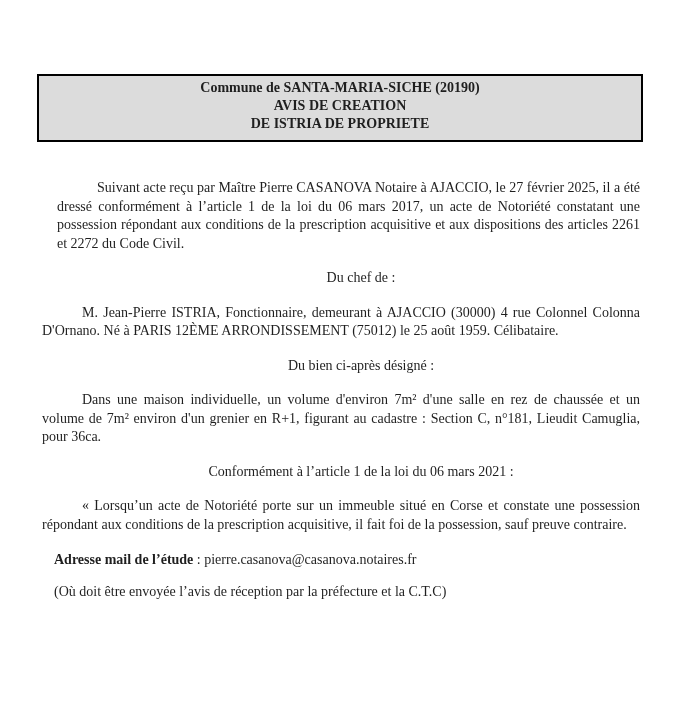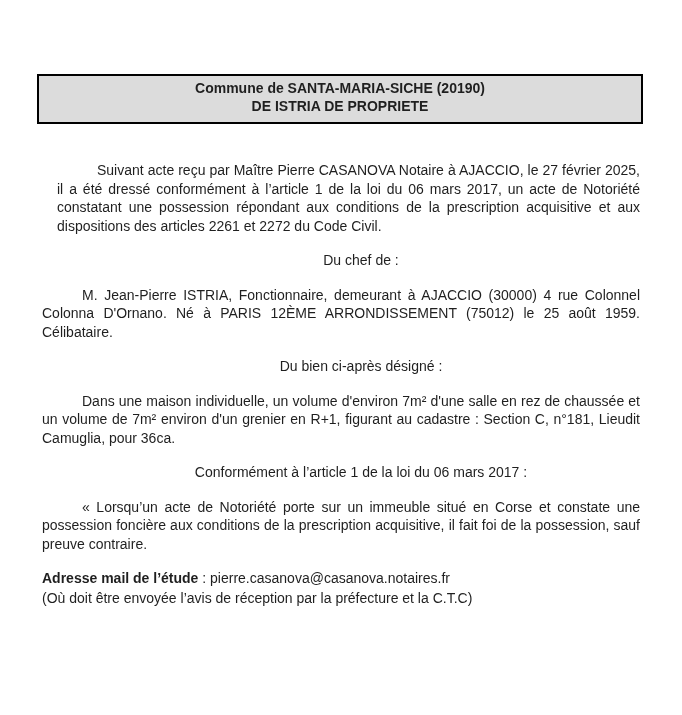--- a/index.html
+++ b/index.html
@@ -6,21 +6,21 @@
     margin: 0;
     padding: 0;
     background: #ffffff;
   }
   .page {
     position: relative;
     width: 682px;
     height: 715px;
     background: #ffffff;
     overflow: hidden;
-    font-family: Liberation Sans, sans-serif;
+    font-family: Liberation Serif, serif;
     font-size: 14px;
     line-height: 18.5px;
     color: #1f1f1f;
     box-sizing: border-box;
   }
   .content {
     padding: 74px 42px 0 42px;
   }
   .header-box {
     margin-left: -5px;
@@ -46,52 +46,53 @@
   }
   .body-text p.single-line {
     text-align: center;
   }
   .body-text p.no-gap {
     margin-bottom: 16px;
   }
   .footer-line {
     text-indent: 0 !important;
     text-align: left !important;
-    margin: 0 !important;
+    margin: 12px !important;
     line-height: 19.5px;
   }
   .footer-line strong {
     font-weight: bold;
   }
 </style>
 </head>
 <body>
 
 <div class="page">
   <div class="content">
 
     <div class="header-box">
       <div>Commune de SANTA-MARIA-SICHE (20190)</div>
+      <div>AVIS DE CREATION</div>
       <div>DE ISTRIA DE PROPRIETE</div>
     </div>
 
     <div class="body-text">
       <p class="first-para">Suivant acte reçu par Maître Pierre CASANOVA Notaire à AJACCIO, le 27 février 2025, il a été dressé conformément à l’article 1 de la loi du 06 mars 2017, un acte de Notoriété constatant une possession répondant aux conditions de la prescription acquisitive et aux dispositions des articles 2261 et 2272 du Code Civil.</p>
 
       <p class="single-line">Du chef de :</p>
 
       <p>M. Jean-Pierre ISTRIA, Fonctionnaire, demeurant à AJACCIO (30000) 4 rue Colonnel Colonna D'Ornano. Né à PARIS 12ÈME ARRONDISSEMENT (75012) le 25 août 1959. Célibataire.</p>
 
       <p class="single-line no-gap">Du bien ci-après désigné :</p>
 
       <p>Dans une maison individuelle, un volume d'environ 7m² d'une salle en rez de chaussée et un volume de 7m² environ d'un grenier en R+1, figurant au cadastre : Section C, n°181, Lieudit Camuglia, pour 36ca.</p>
 
-      <p class="single-line">Conformément à l’article 1 de la loi du 06 mars 2017 :</p>
+      <p class="single-line">Conformément à l’article 1 de la loi du 06 mars 2021 :</p>
 
-      <p>« Lorsqu’un acte de Notoriété porte sur un immeuble situé en Corse et constate une possession foncière aux conditions de la prescription acquisitive, il fait foi de la possession, sauf preuve contraire.</p>
+      <p>« Lorsqu’un acte de Notoriété porte sur un immeuble situé en Corse et constate une possession répondant aux conditions de la prescription acquisitive, il fait foi de la possession, sauf preuve contraire.</p>
 
 
       <p class="footer-line"><strong>Adresse mail de l’étude</strong><span> : </span><span>pierre.casanova@casanova.notaires.fr</span></p>
 
       <p class="footer-line">(Où doit être envoyée l’avis de réception par la préfecture et la C.T.C)</p>
     </div>
 
   </div>
 </div>
 

